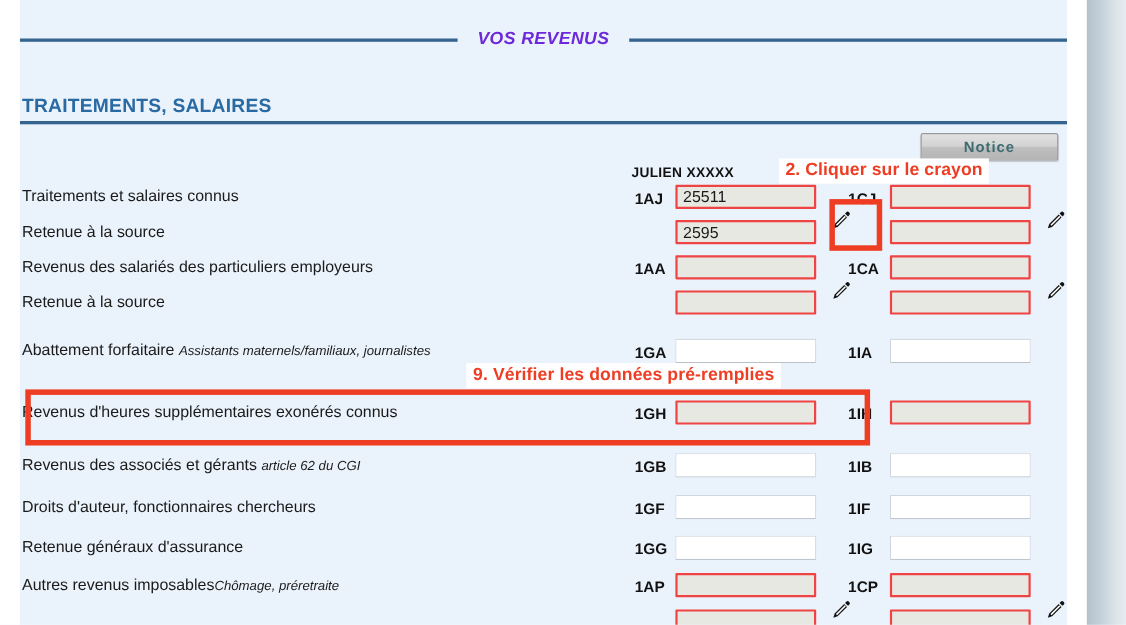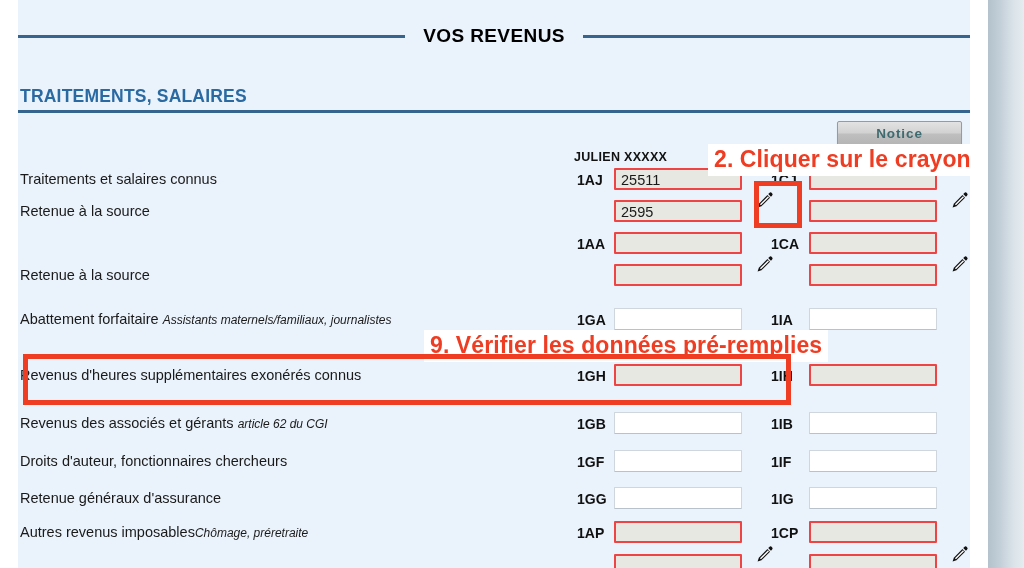--- a/index.html
+++ b/index.html
@@ -31,22 +31,23 @@
 
   
   .vos-revenus-row{
     position:absolute;left:0;top:20px;width:952px;height:32px;
     display:flex;align-items:center;
   }
   .vr-line{height:3px;background:#35658f;flex:1 1 auto;}
   .vr-line.left{margin-right:18px;}
   .vr-line.right{margin-left:18px;}
   .vr-title{
-    color:#000000;font-size:19px;font-weight:bold;letter-spacing:.4px;
+    color:#6d28d9;font-size:16px;font-weight:bold;letter-spacing:.4px;
     white-space:nowrap;
+    font-style:italic;
   }
 
   .section-title{
     position:absolute;left:2px;top:86px;
     color:#2a6aa3;font-size:17.5px;font-weight:bold;letter-spacing:.2px;
     white-space:nowrap;
   }
   .section-rule{
     position:absolute;left:0;top:110px;width:952px;height:3px;background:#35658f;
   }
@@ -96,21 +97,21 @@
 
   
   .pencil{
     position:absolute;width:20px;height:20px;
   }
   .pencil svg{display:block;width:20px;height:20px;}
 
   
   .anno{
     position:absolute;background:#ffffff;
-    color:#ee3d23;font-size:23px;font-weight:bold;letter-spacing:.1px;
+    color:#ee3d23;font-size:16px;font-weight:bold;letter-spacing:.1px;
     white-space:nowrap;padding:2px 6px 3px 6px;
   }
   .anno-1{left:406px;top:330px;}
   .anno-2{left:690px;top:144px;}
 
   .hl-box{
     position:absolute;border:5px solid #ee3d23;box-sizing:border-box;
     background:transparent;pointer-events:none;
   }
   .hl-row{left:5px;top:354px;width:768px;height:51px;}
@@ -163,20 +164,21 @@
         </div>
         <div class="pencil" style="left:932px;top:-10px">
           <svg viewBox="0 0 24 24" aria-hidden="true">
             <path d="M20.2 3.6a2.1 2.1 0 0 0-3 0l-1.3 1.3 3.2 3.2 1.3-1.3a2.1 2.1 0 0 0-.2-3.2z" fill="#111"></path>
             <path d="M14.9 6.1 4.6 16.4l-1.5 4.6 4.6-1.5L18 9.3z" fill="#111"></path>
             <path d="M15.6 7.4 5.9 17.1l1.2 1.2 9.7-9.7z" fill="#fff"></path>
           </svg>
         </div>
       </div>
       <div class="row" style="top: 232px;">
+        <div class="row-label"><span>Revenus des salariés des particuliers employeurs</span><span class="sub"></span></div>
         <div class="code c1">1AA</div>
         <div class="code c2">1CA</div>
         <div class="fld f1 prefilled">
           <span class="fld-val"></span>
         </div>
         <div class="fld f2 prefilled">
           <span class="fld-val"></span>
         </div>
       </div>
       <div class="row" style="top: 264px;">

